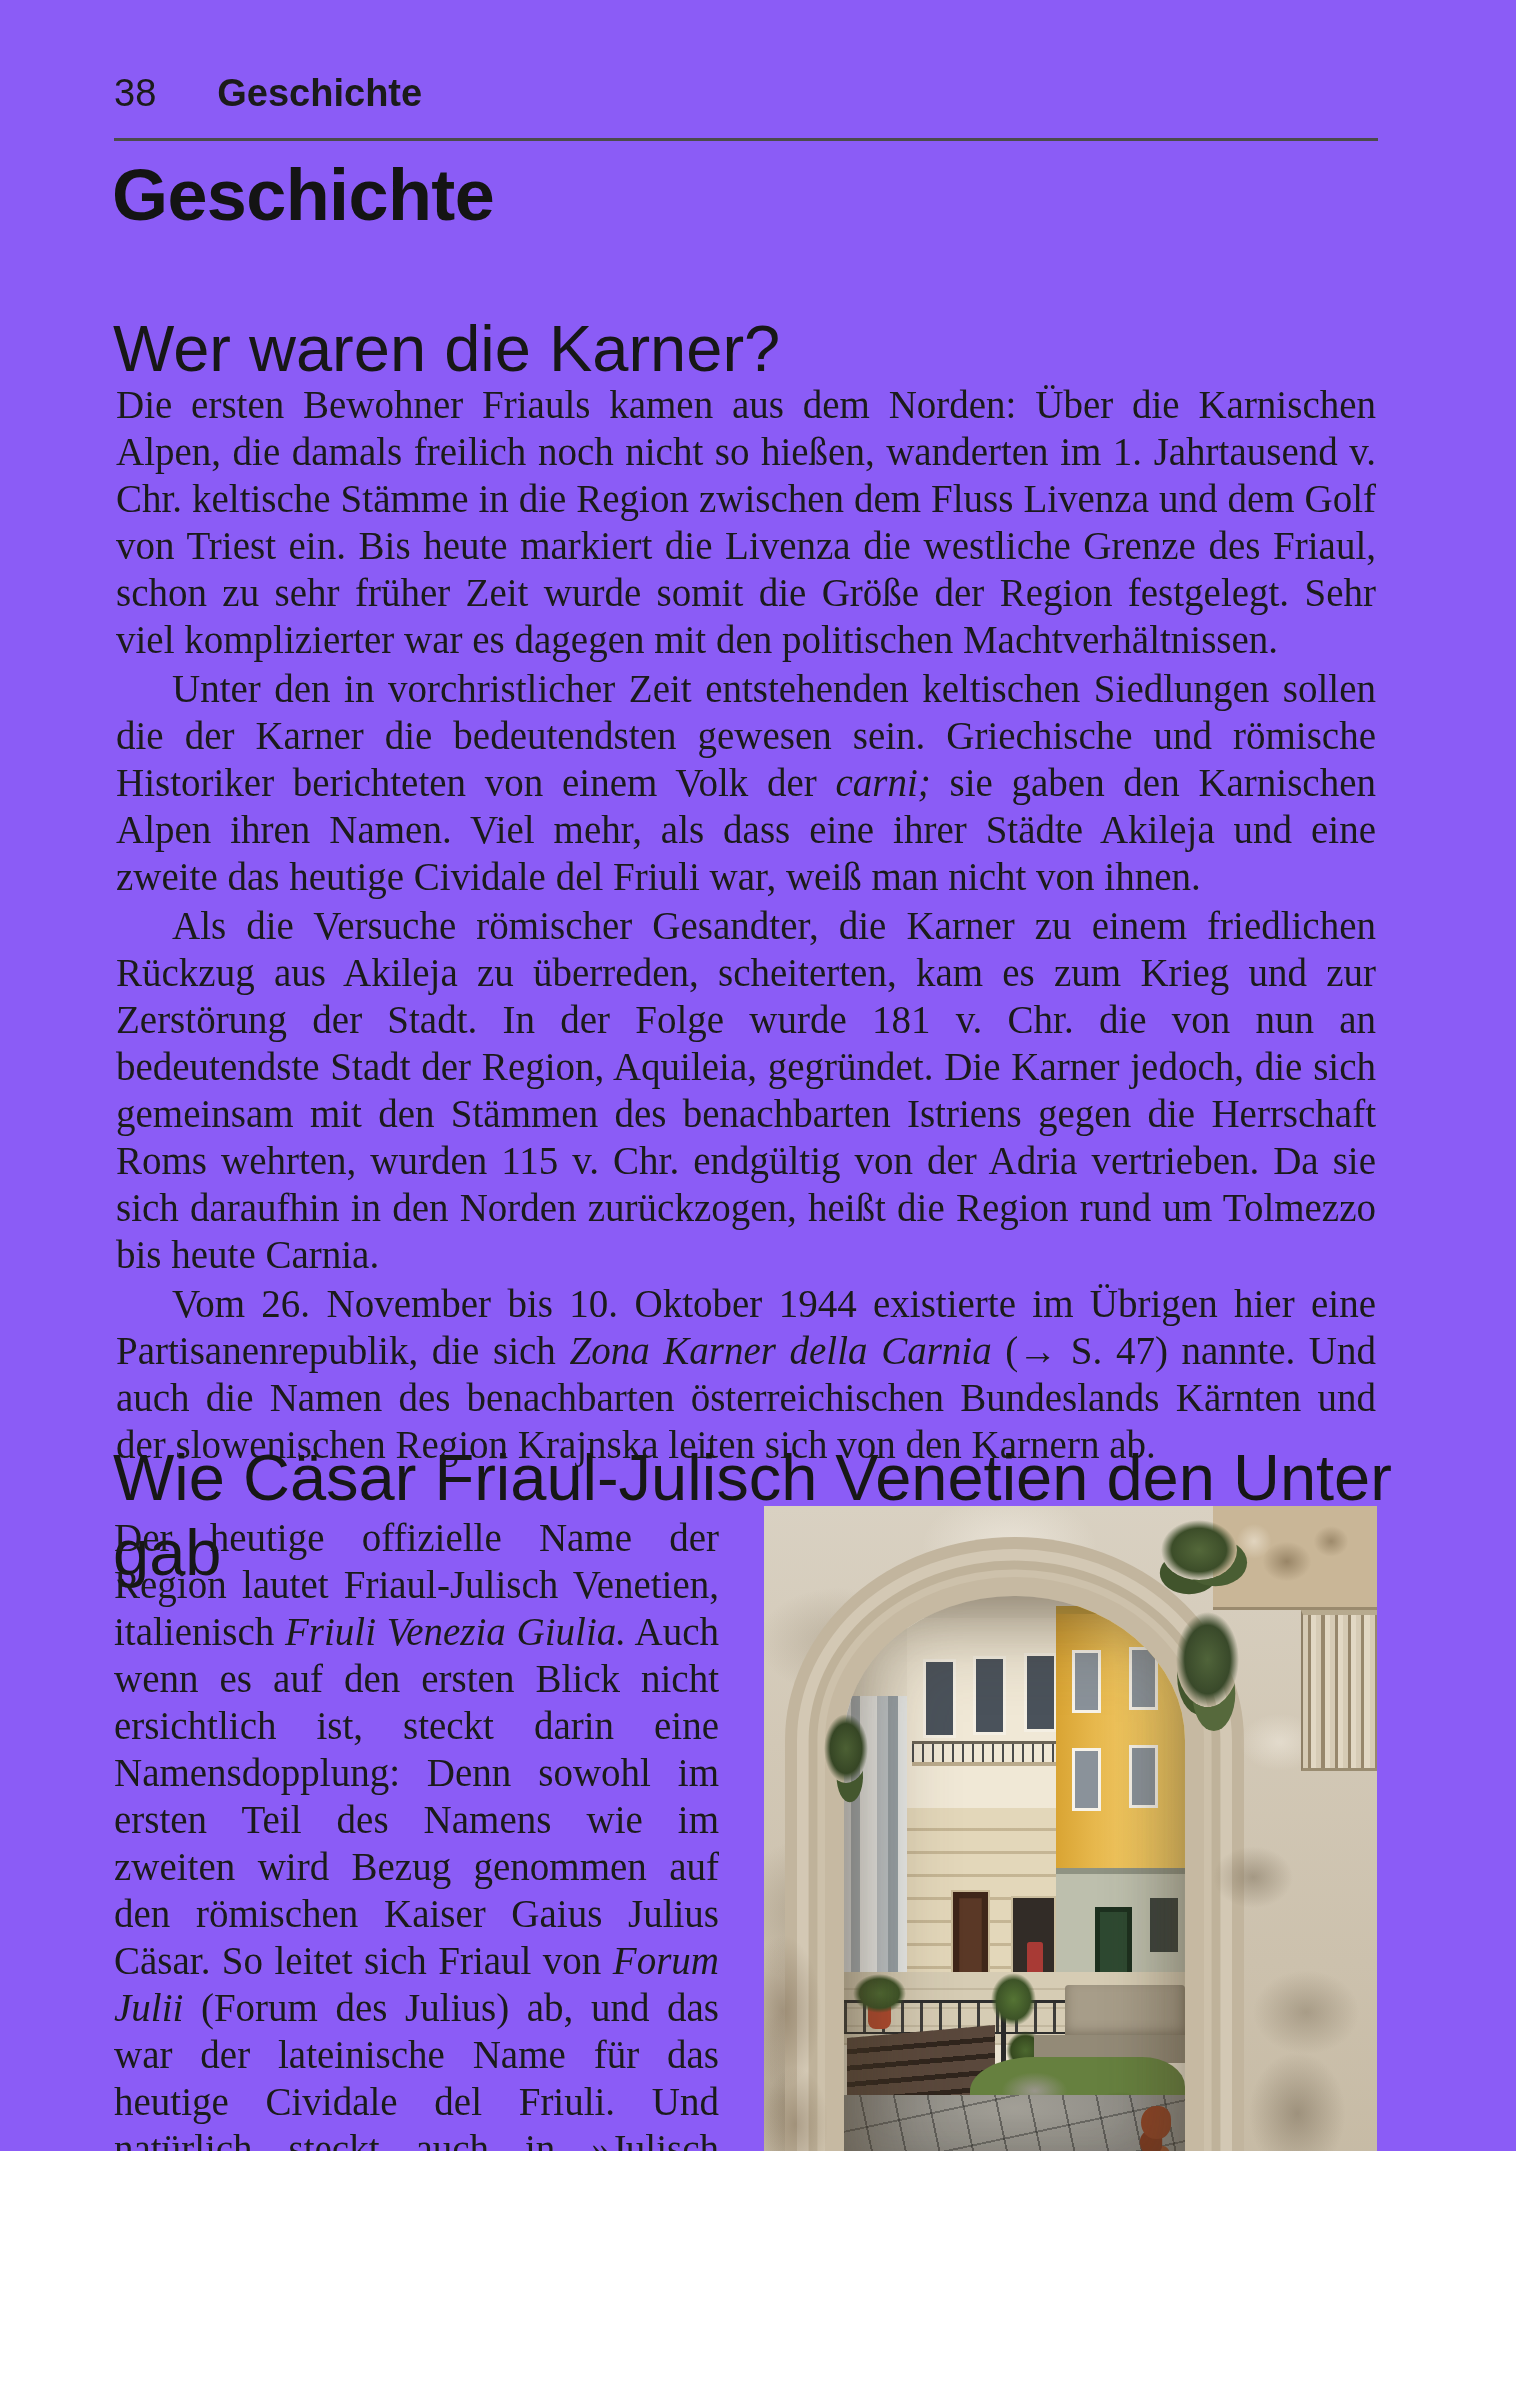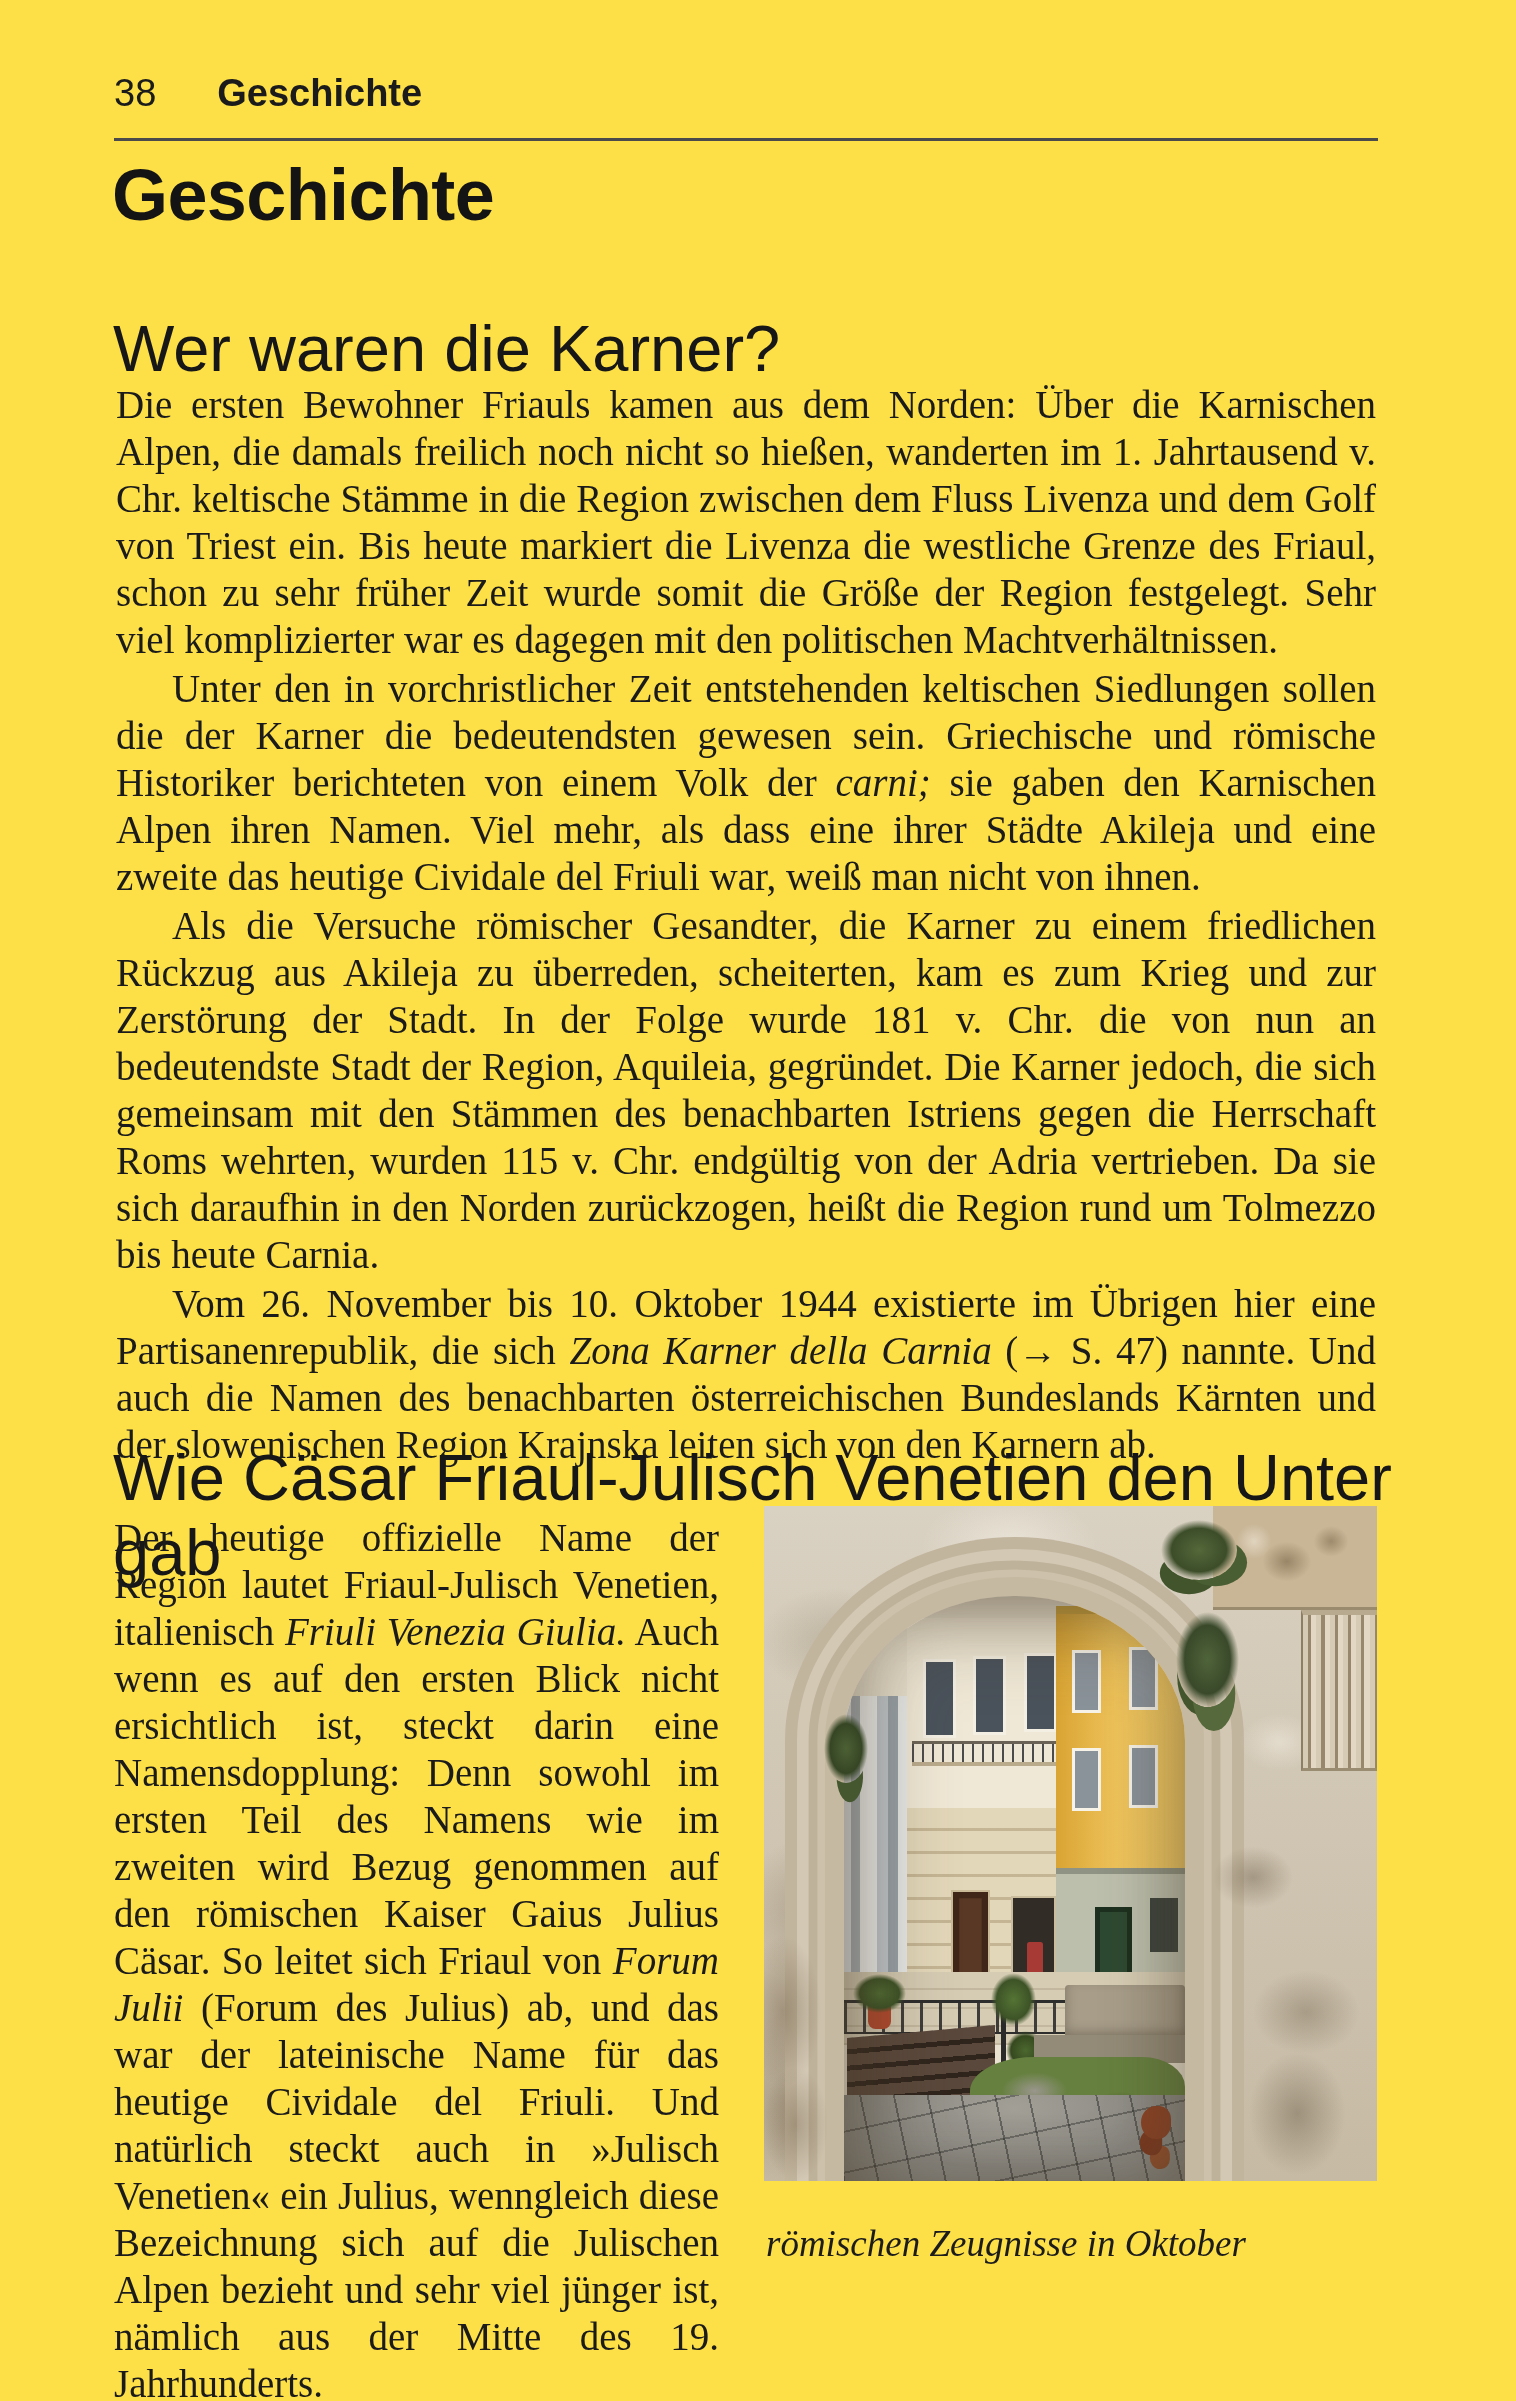--- a/index.html
+++ b/index.html
@@ -1,19 +1,19 @@
 <!DOCTYPE html>
 <html lang="de" style="font-size:10px"><head>
 <meta charset="utf-8">
 <style>
   * { box-sizing: border-box; margin: 0; padding: 0; }
   html, body { background: #ffffff; }
   .page {
-    position: relative; width: 1516px; height: 2401px;
-    background: #fde047; overflow: hidden;
+    position: relative; width: 1516px; height: 2151px;
+    background: #8b5cf6; overflow: hidden;
     color: #1b1b1b;
     font-family: "Liberation Serif", "DejaVu Serif", serif;
   }
   
   .page-header { position: absolute; left: 114px; top: 73px; width: 1264px;
     font-family: "Liberation Sans", "DejaVu Sans", sans-serif; font-size: 38px; line-height: 1.1; }
   .pgnum { font-weight: 400; display: inline-block; }
   .runhead { font-weight: 700; display: inline-block; margin-left: 61px; }
   .header-rule { position: absolute; left: 114px; top: 138px; width: 1264px; height: 3.2px; background: #4b4b4b; }
   

